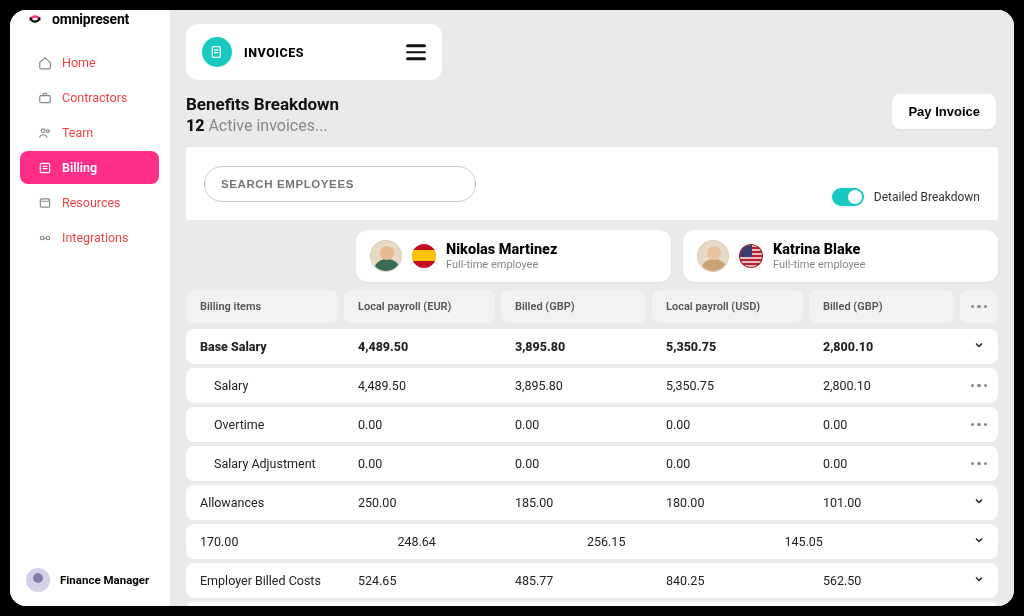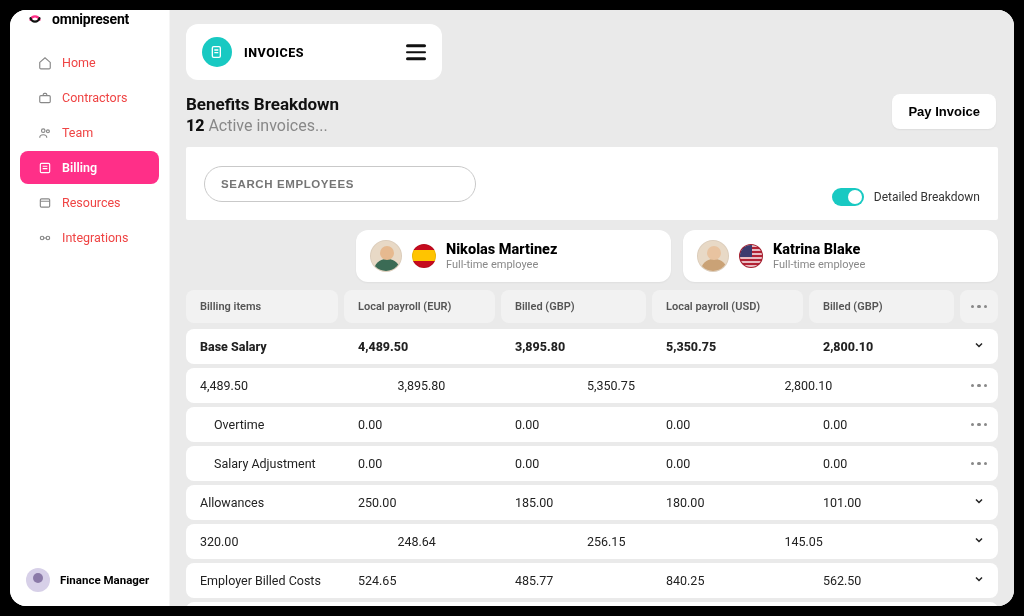--- a/index.html
+++ b/index.html
@@ -236,20 +236,21 @@
             <div class="cell col-a2">3,895.80</div>
             <div class="cell col-b1">5,350.75</div>
             <div class="cell col-b2">2,800.10</div>
             <div class="cell col-act">
               <span class="chev"><svg width="12" height="12" viewBox="0 0 24 24" fill="none" stroke="#222" stroke-width="3">
                   <polyline points="6 9 12 15 18 9"></polyline>
                 </svg></span>
             </div>
           </div>
           <div class="row sub">
+            <div class="cell col-items">Salary</div>
             <div class="cell col-a1">4,489.50</div>
             <div class="cell col-a2">3,895.80</div>
             <div class="cell col-b1">5,350.75</div>
             <div class="cell col-b2">2,800.10</div>
             <div class="cell col-act">
               <span class="dots">
                 <span></span>
                 <span></span>
                 <span></span>
               </span>
@@ -289,21 +290,21 @@
             <div class="cell col-a2">185.00</div>
             <div class="cell col-b1">180.00</div>
             <div class="cell col-b2">101.00</div>
             <div class="cell col-act">
               <span class="chev"><svg width="12" height="12" viewBox="0 0 24 24" fill="none" stroke="#222" stroke-width="3">
                   <polyline points="6 9 12 15 18 9"></polyline>
                 </svg></span>
             </div>
           </div>
           <div class="row">
-            <div class="cell col-a1">320.00</div>
+            <div class="cell col-a1">170.00</div>
             <div class="cell col-a2">248.64</div>
             <div class="cell col-b1">256.15</div>
             <div class="cell col-b2">145.05</div>
             <div class="cell col-act">
               <span class="chev"><svg width="12" height="12" viewBox="0 0 24 24" fill="none" stroke="#222" stroke-width="3">
                   <polyline points="6 9 12 15 18 9"></polyline>
                 </svg></span>
             </div>
           </div>
           <div class="row">

